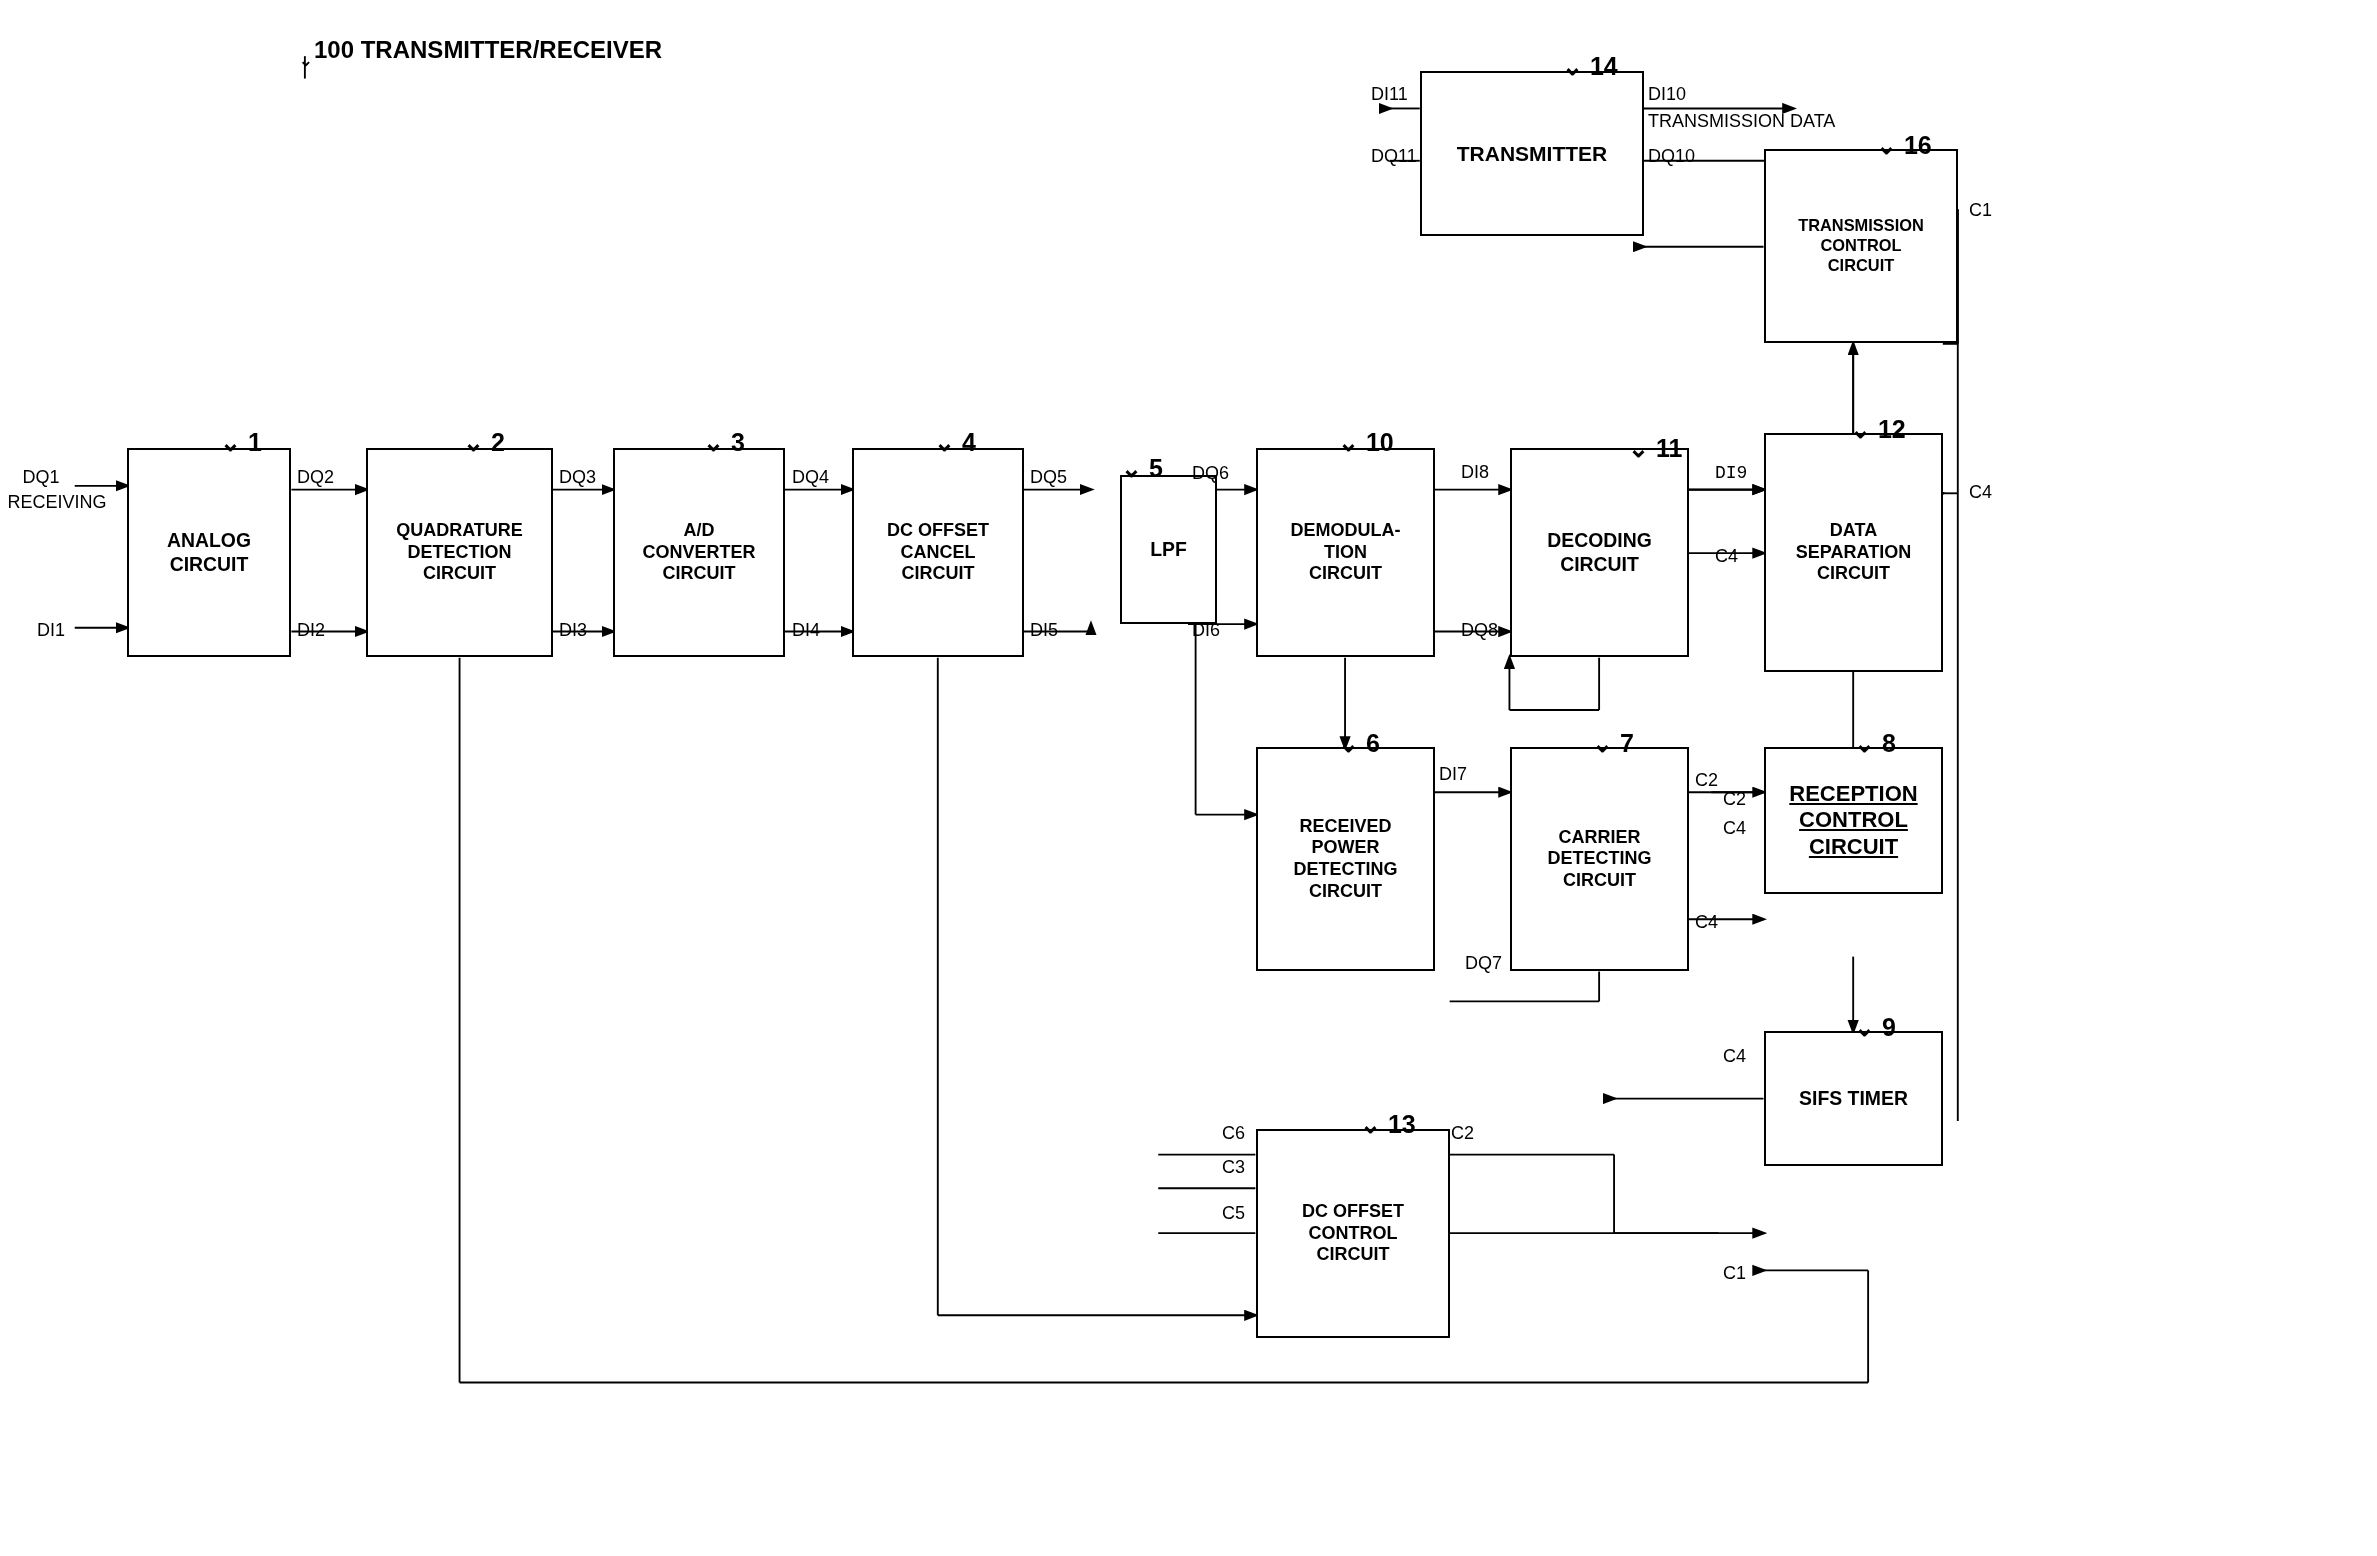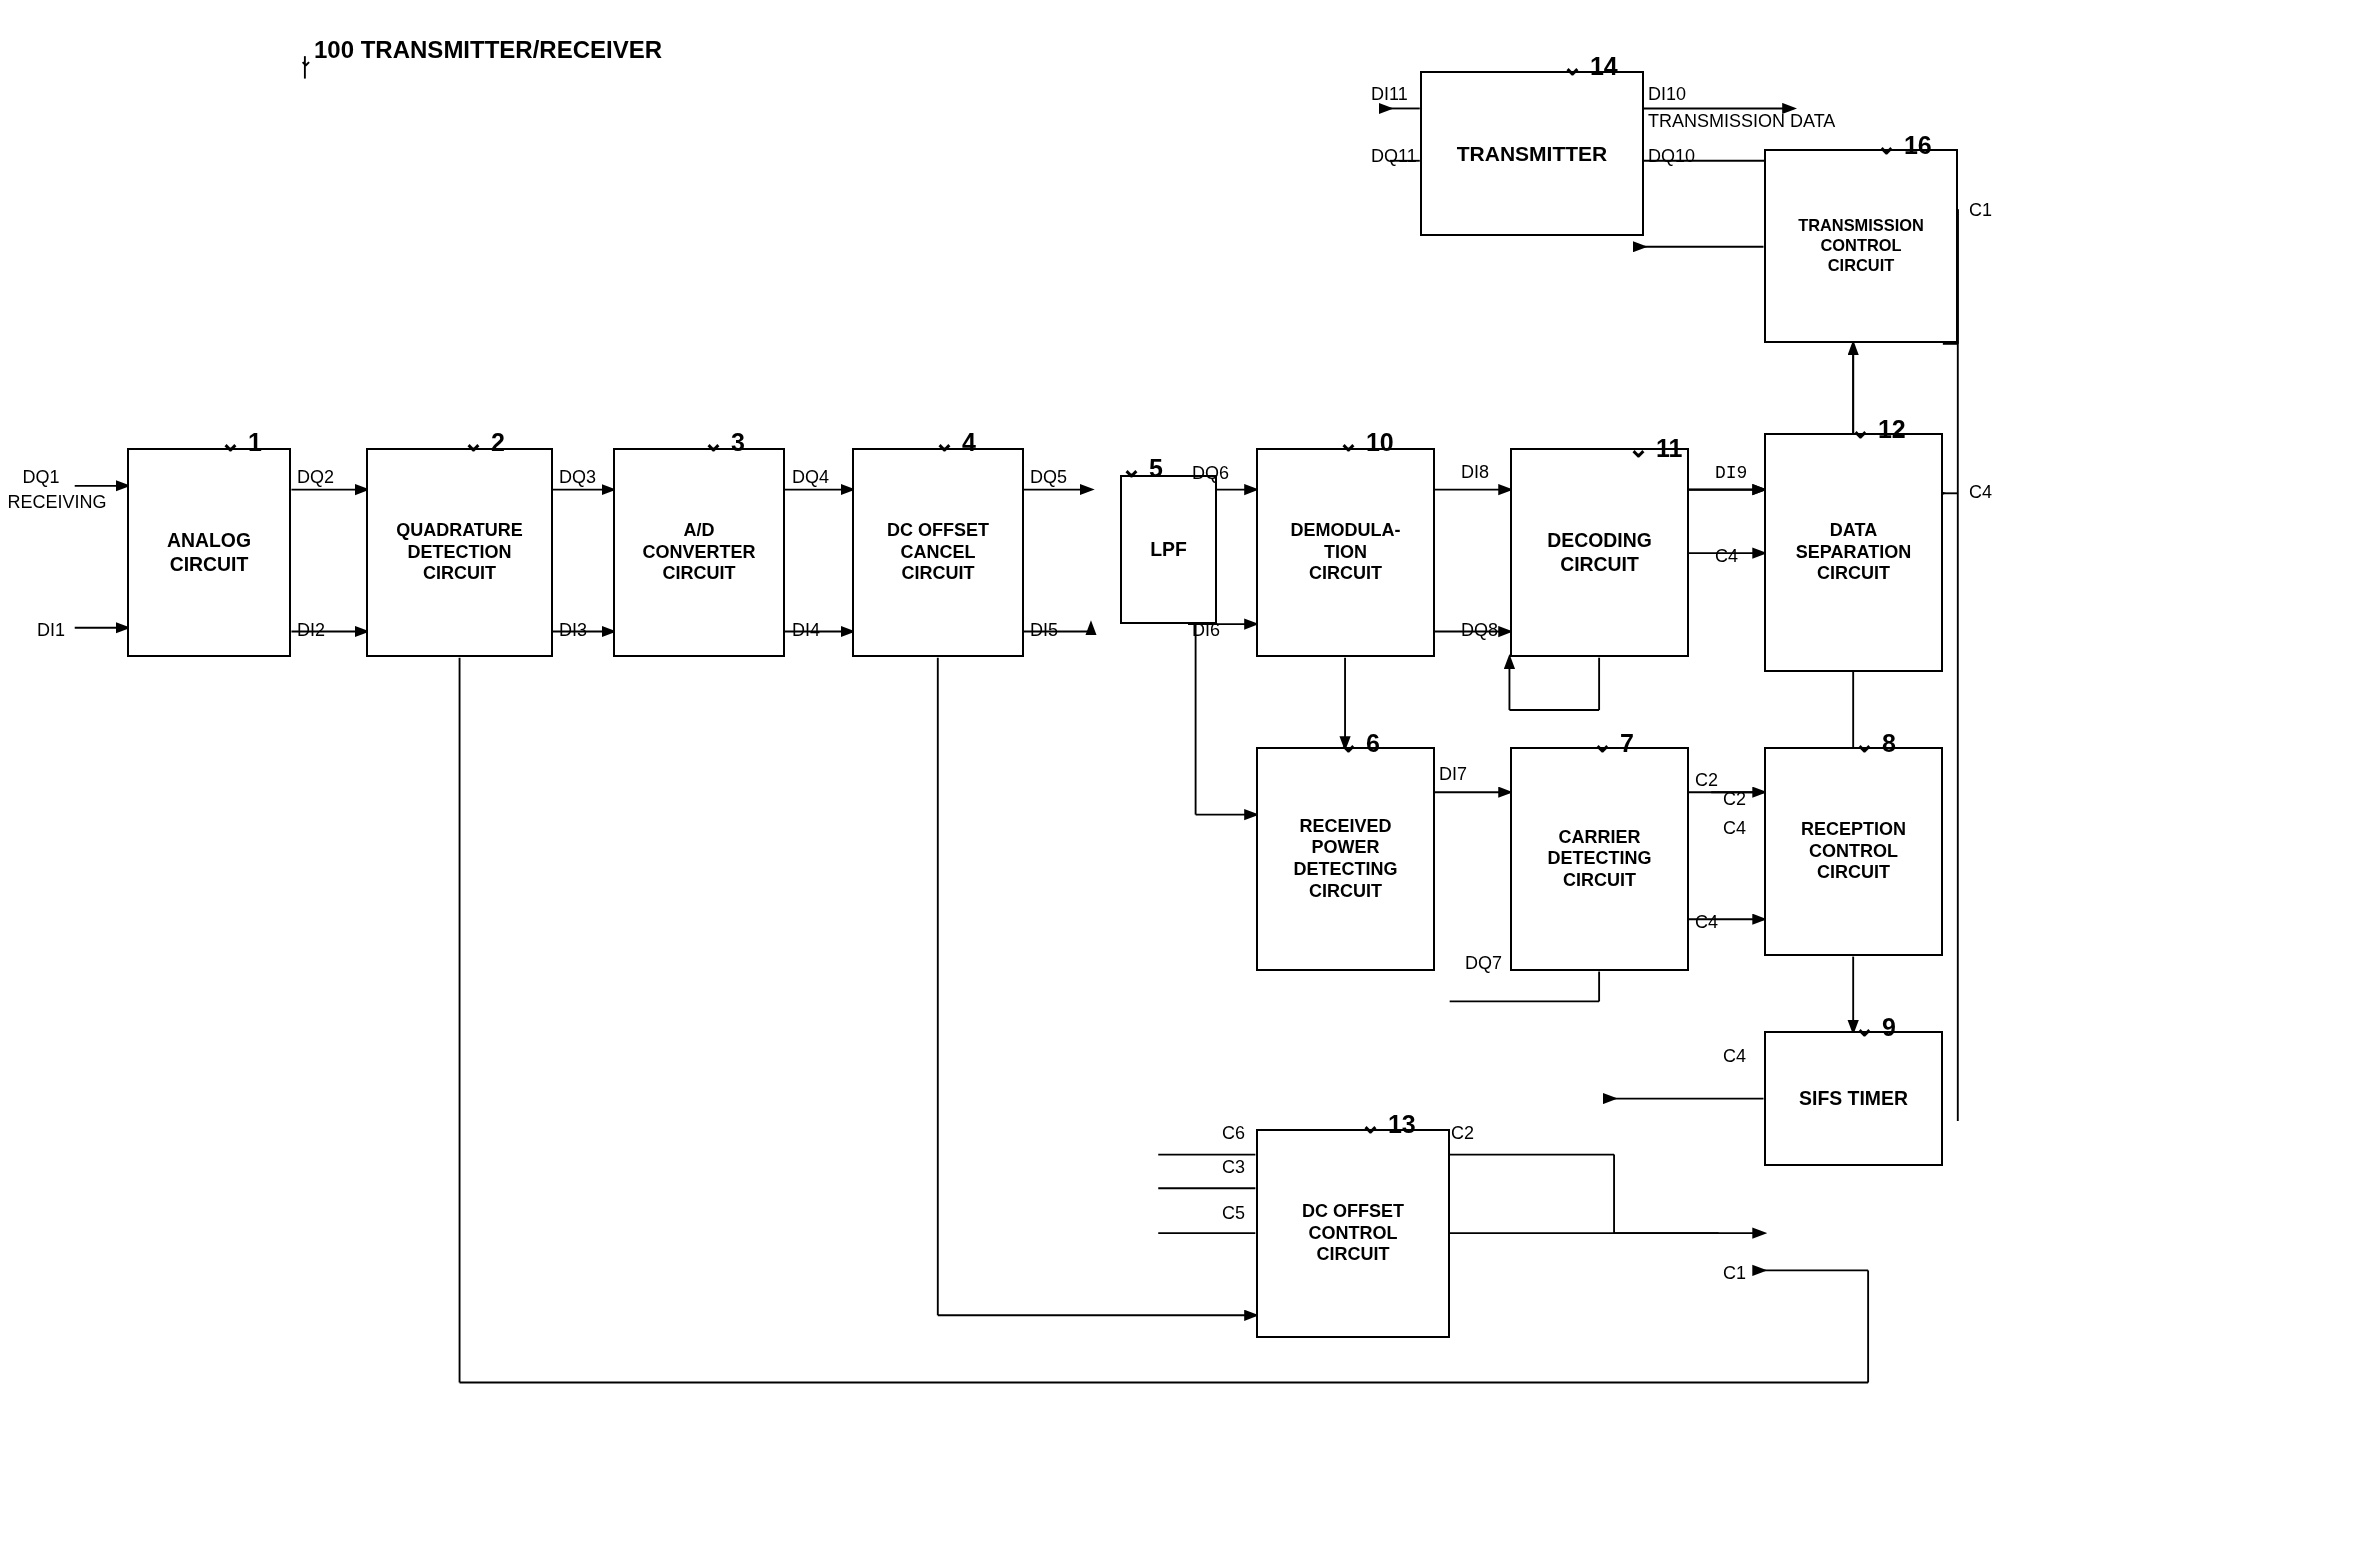--- a/index.html
+++ b/index.html
@@ -210,21 +210,21 @@
   <div class="block" style="left:1256px;top:747px;width:179px;height:224px;font-size:18px;">
     RECEIVED<br>POWER<br>DETECTING<br>CIRCUIT
   </div>
   <div class="label" style="left:1338px;top:729px;">⌄ 6</div>
 
   <div class="block" style="left:1510px;top:747px;width:179px;height:224px;font-size:18px;">
     CARRIER<br>DETECTING<br>CIRCUIT
   </div>
   <div class="label" style="left:1592px;top:729px;">⌄ 7</div>
 
-  <div class="block" style="left:1764px;top:747px;width:179px;height:209px;font-size:18px;">
+  <div class="block" style="left:1764px;top:747px;width:179px;height:147px;font-size:22px;text-decoration:underline;">
     RECEPTION<br>CONTROL<br>CIRCUIT
   </div>
   <div class="label" style="left:1854px;top:729px;">⌄ 8</div>
 
   <div class="block" style="left:1764px;top:1031px;width:179px;height:135px;font-size:19.4px;">
     SIFS TIMER
   </div>
   <div class="label" style="left:1854px;top:1013px;">⌄ 9</div>
 
   <div class="block" style="left:1256px;top:1129px;width:194px;height:209px;font-size:18px;">

